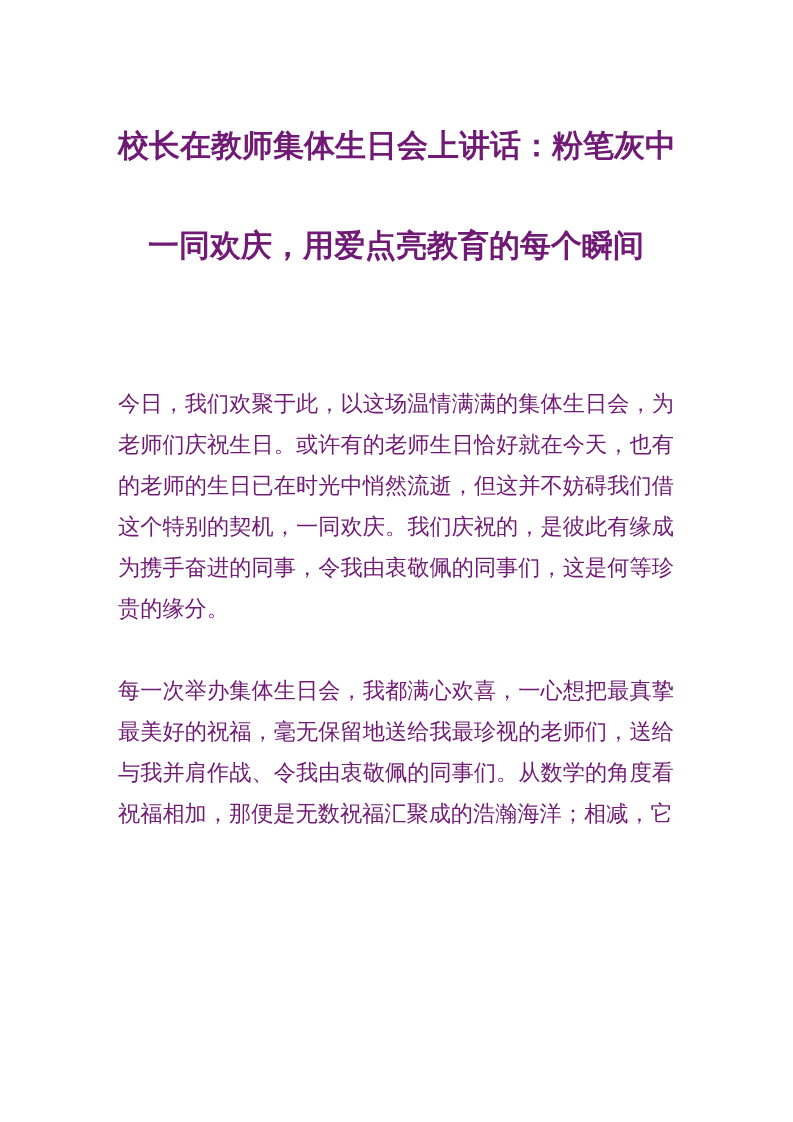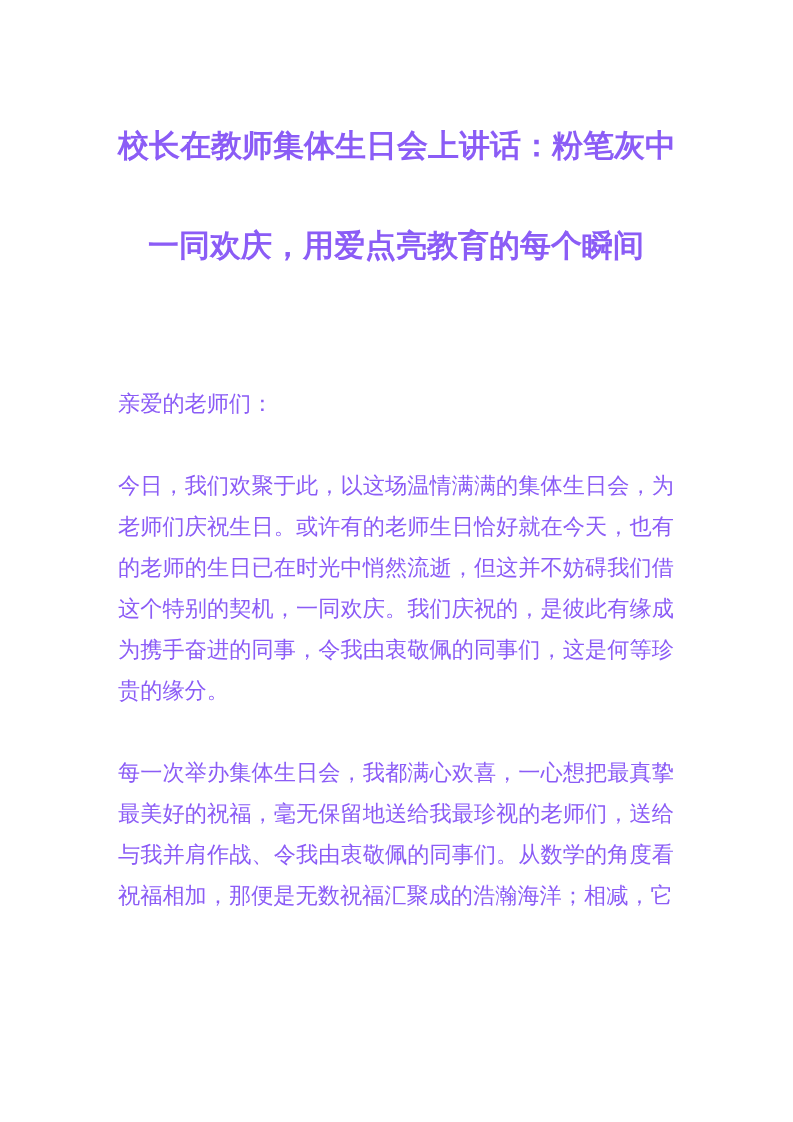--- a/index.html
+++ b/index.html
@@ -7,21 +7,21 @@
     padding: 0;
     background: #ffffff;
   }
   .page {
     position: relative;
     width: 793px;
     height: 1122px;
     background: #ffffff;
     overflow: hidden;
     font-family: "Liberation Sans", sans-serif;
-    color: #8b5cf6;
+    color: #701a75;
     -webkit-font-smoothing: antialiased;
   }
   .content {
     position: absolute;
     left: 118px;
     top: 96px;
     width: 556px;
   }
   .doc-title {
     font-size: 31px;
@@ -50,19 +50,18 @@
 
 <div class="page">
   <div class="content">
 
     <div class="doc-title">
       <div>校长在教师集体生日会上讲话：粉笔灰中</div>
       <div>一同欢庆，用爱点亮教育的每个瞬间</div>
     </div>
 
     <div class="doc-body">
-      <p>亲爱的老师们：</p>
       <p>今日，我们欢聚于此，以这场温情满满的集体生日会，为老师们庆祝生日。或许有的老师生日恰好就在今天，也有的老师的生日已在时光中悄然流逝，但这并不妨碍我们借这个特别的契机，一同欢庆。我们庆祝的，是彼此有缘成为携手奋进的同事，令我由衷敬佩的同事们，这是何等珍贵的缘分。</p>
       <p>每一次举办集体生日会，我都满心欢喜，一心想把最真挚最美好的祝福，毫无保留地送给我最珍视的老师们，送给与我并肩作战、令我由衷敬佩的同事们。从数学的角度看祝福相加，那便是无数祝福汇聚成的浩瀚海洋；相减，它</p>
     </div>
 
   </div>
 </div>
 
 </body></html>

